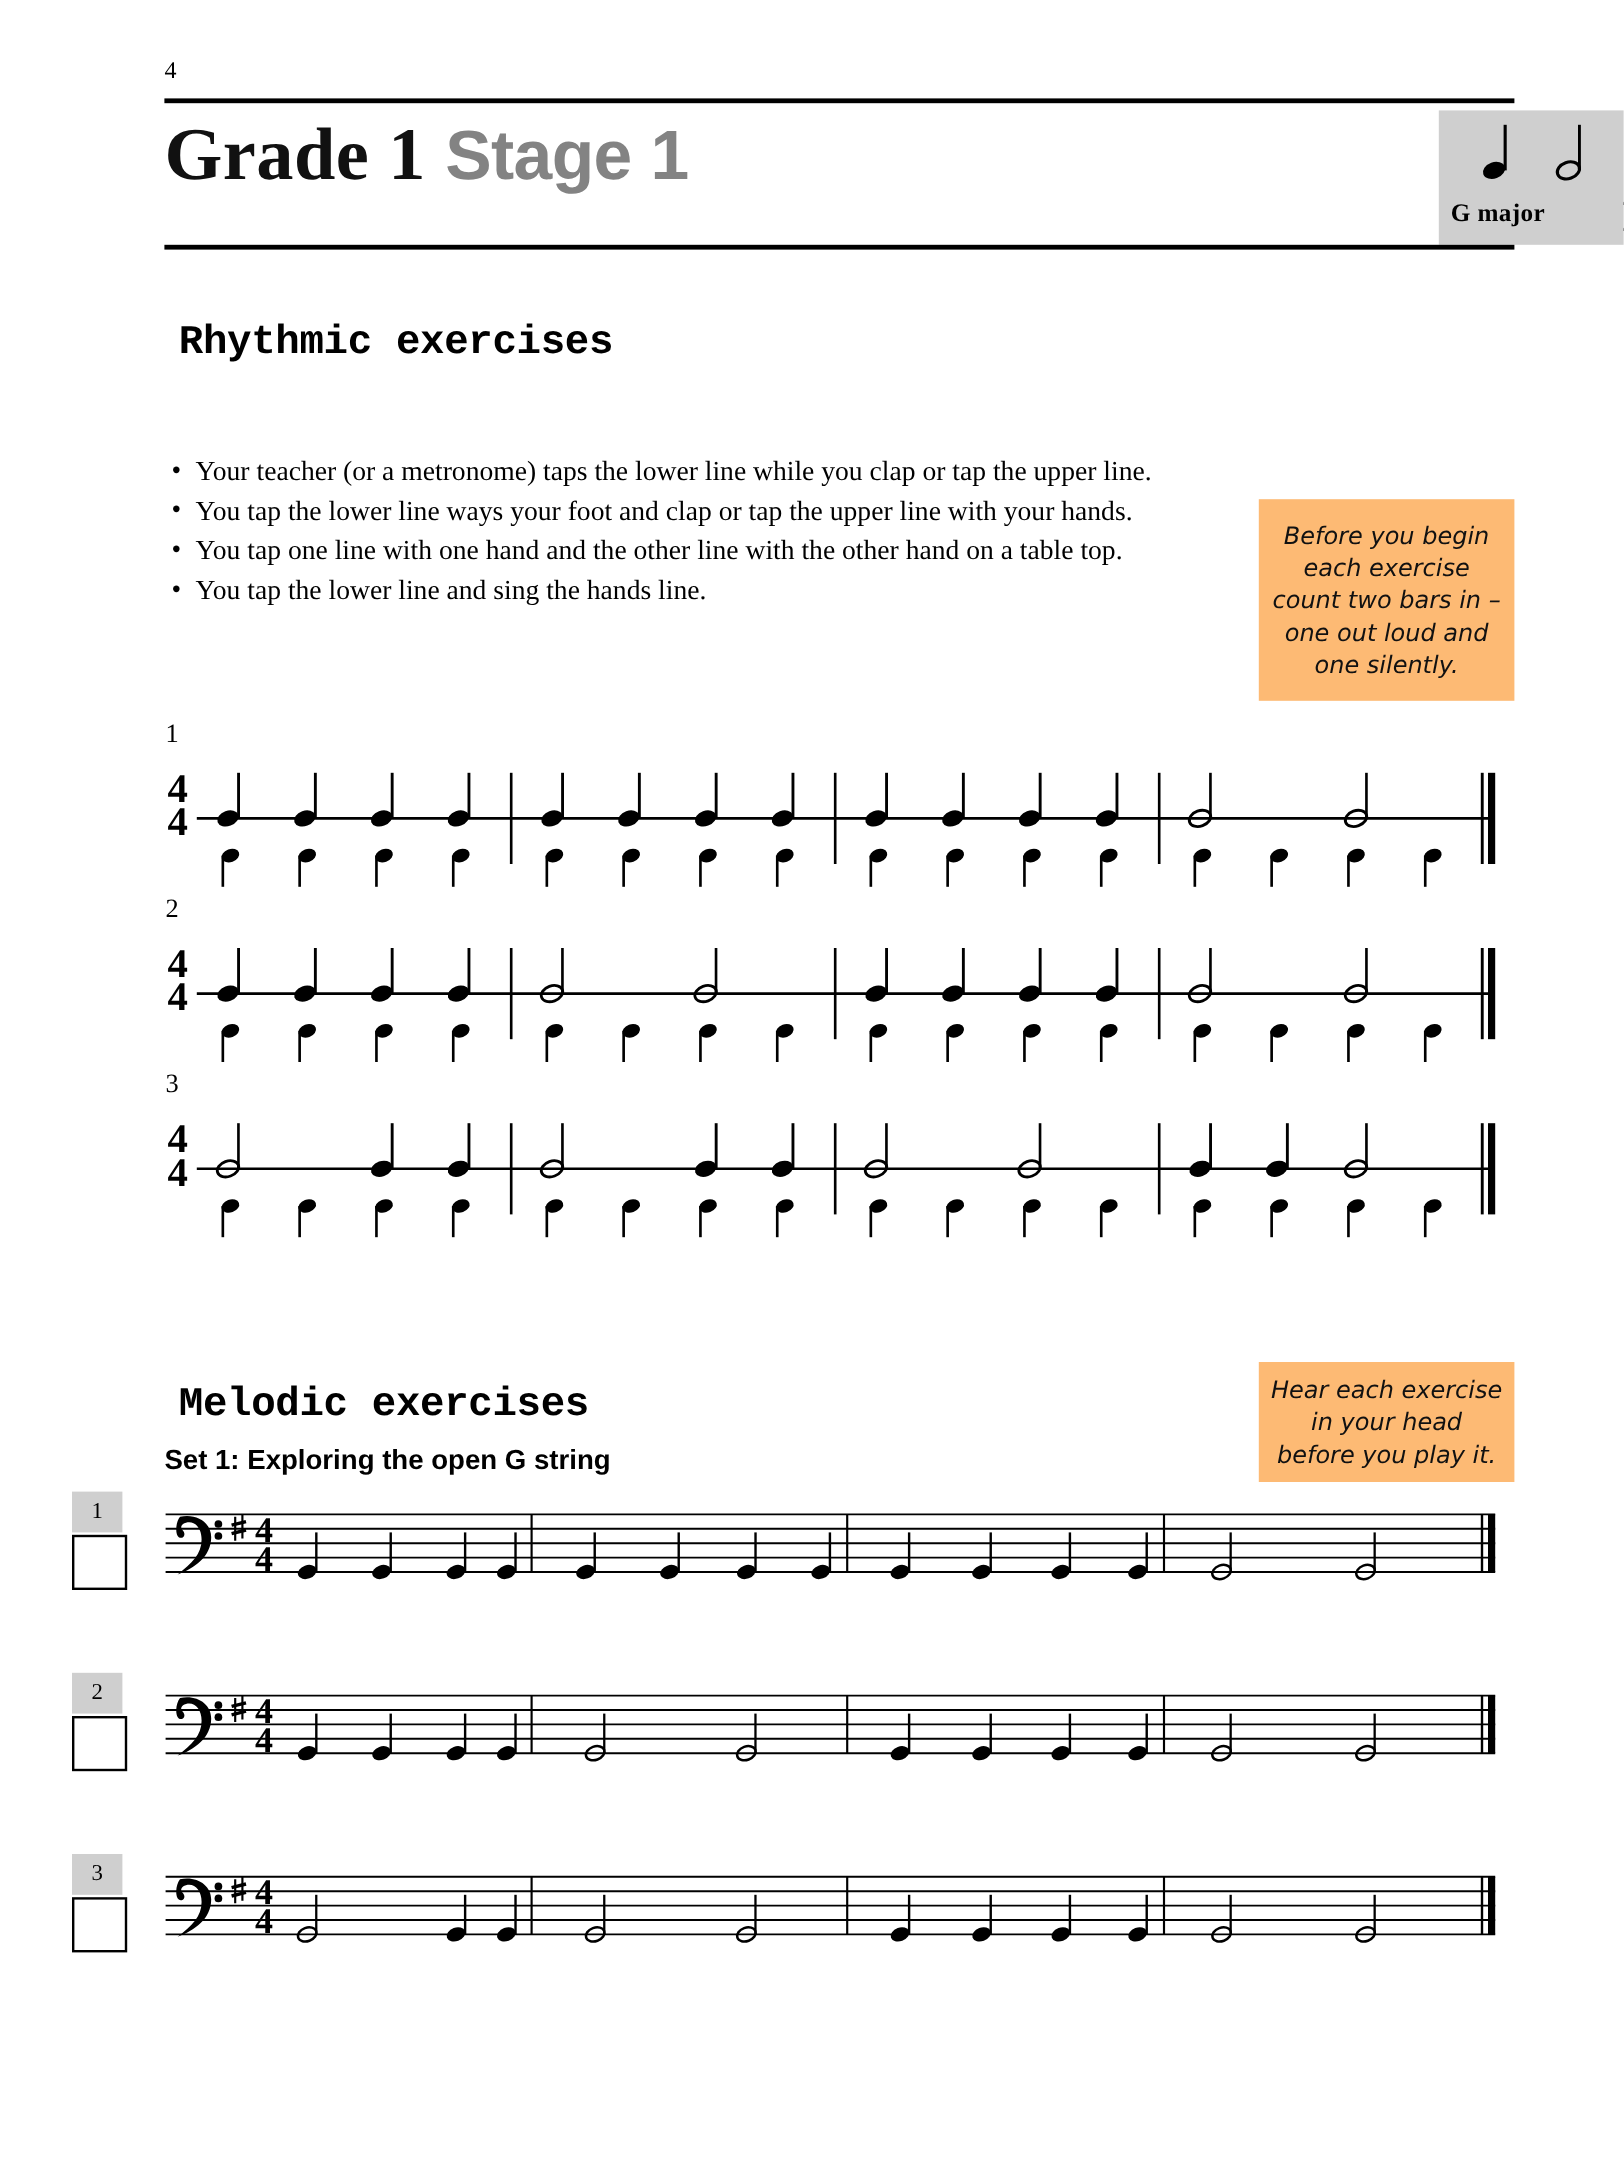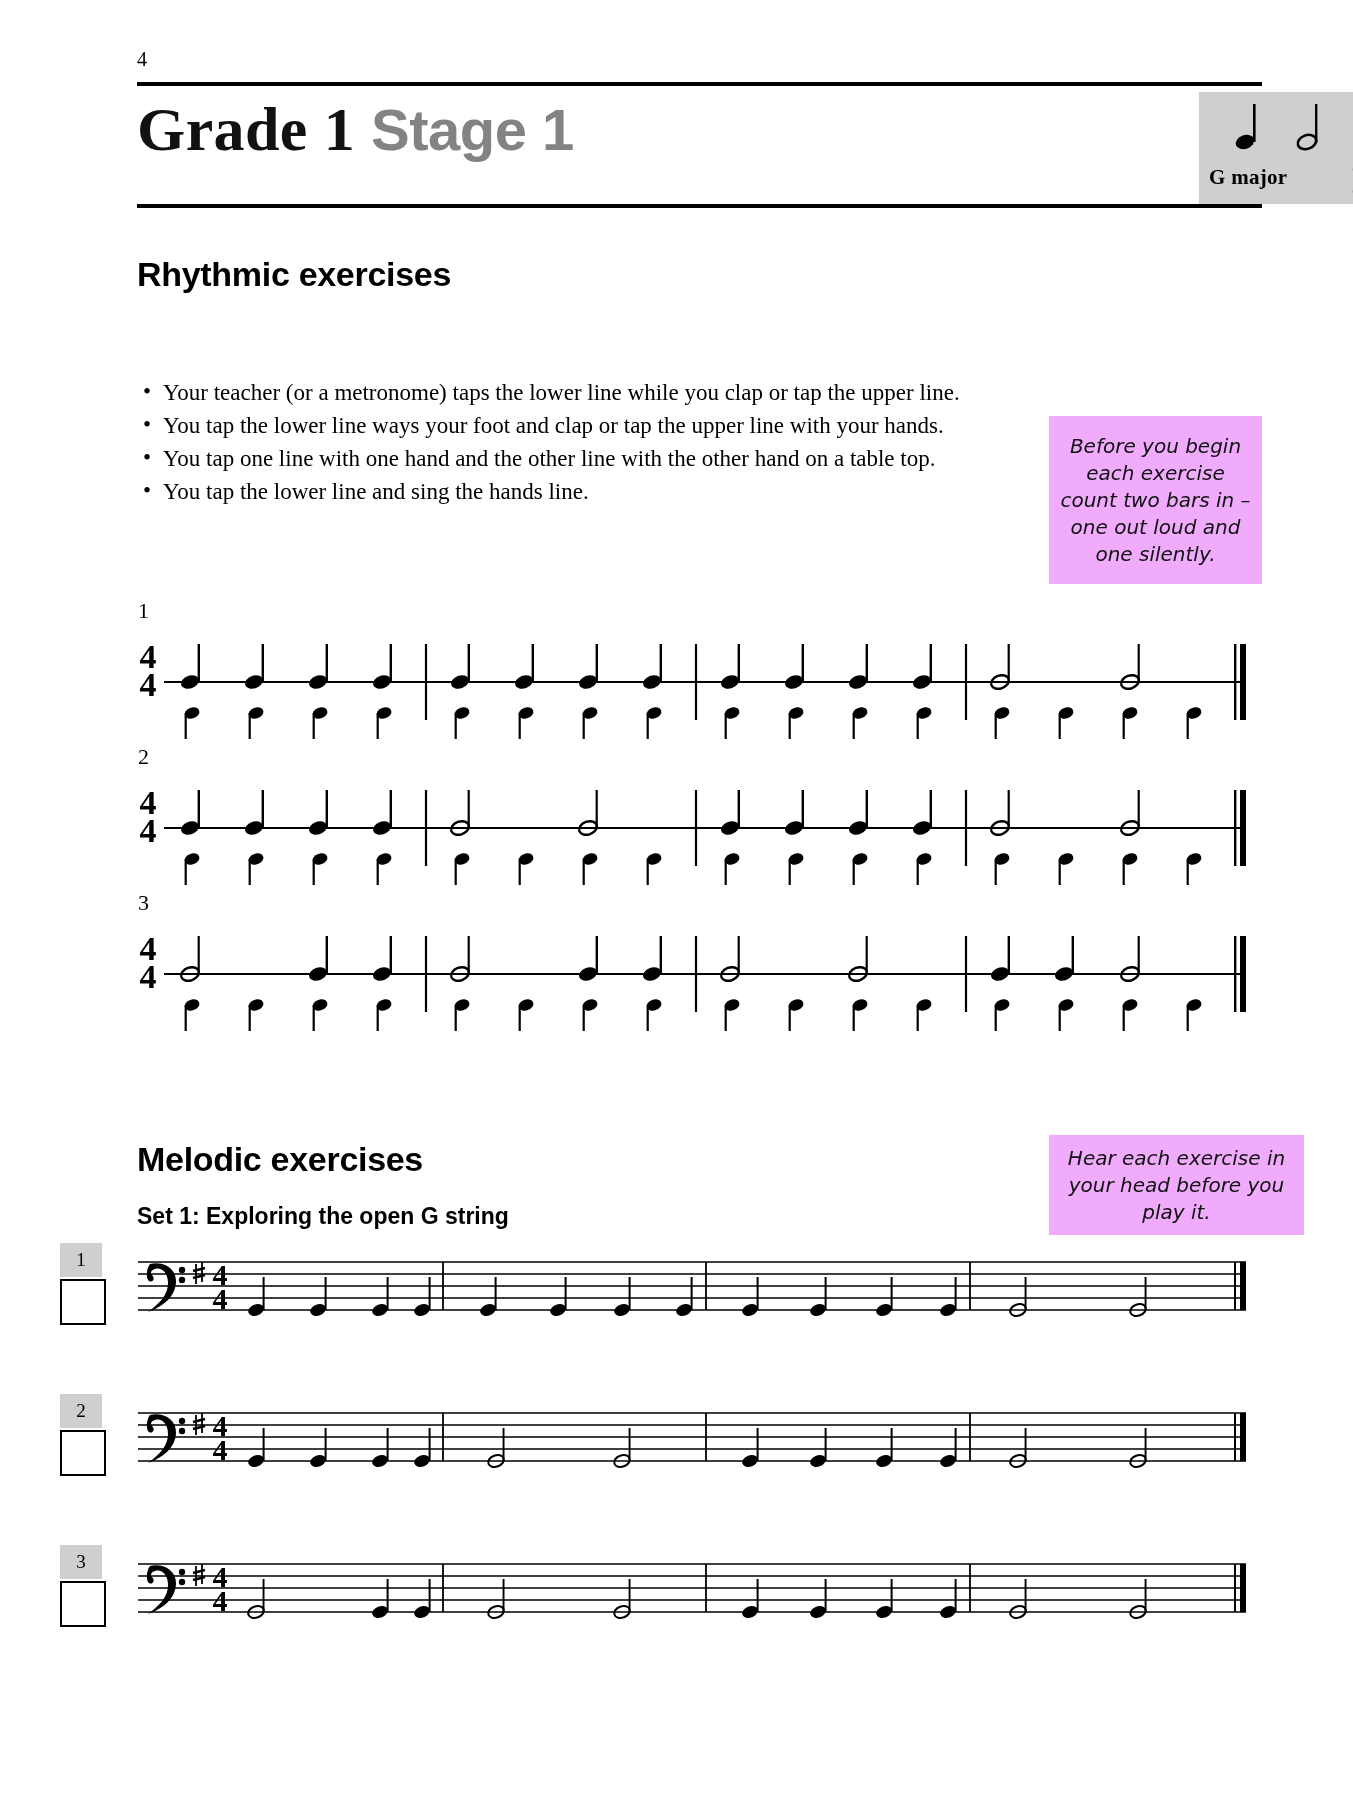--- a/index.html
+++ b/index.html
@@ -25,29 +25,29 @@
                 font-size:58px;letter-spacing:-.5px;}
 
   .keybox{position:absolute;left:1062px;top:0px;width:200px;height:112px;background:#cfcfcf;}
   .keybox .notes{position:absolute;left:0;right:0;top:6px;height:56px;}
   .keybox .kb-label{position:absolute;left:10px;bottom:14px;font-size:21px;font-weight:bold;
                     font-family:"Liberation Serif",serif;letter-spacing:.3px;}
   .keybox .kb-time{position:absolute;right:26px;bottom:6px;width:28px;text-align:center;
                    font-family:"Liberation Serif",serif;font-weight:bold;font-size:26px;line-height:.82;}
 
   
-  h2.sec{position:absolute;left:137px;font-size:34px;margin:0;font-family:Liberation Sans, sans-serif;
+  h2.sec{position:absolute;left:137px;font-size:34px;margin:12px;font-family:Liberation Mono, monospace;
          font-weight:bold;letter-spacing:-.3px;}
   .para{position:absolute;left:137px;width:860px;font-size:23px;line-height:33px;}
   ul.ways{position:absolute;left:137px;width:880px;margin:0;padding:0;list-style:none;
           font-size:23px;line-height:33px;}
   ul.ways li{position:relative;padding-left:26px;margin:0;}
   ul.ways li .bul{position:absolute;left:6px;top:-1px;}
 
-  .notebox{position:absolute;background:#f0abfc;
+  .notebox{position:absolute;background:#fdba74;
            font-family:"DejaVu Sans",sans-serif;font-style:italic;font-size:20px;line-height:27px;
            text-align:center;color:#111;padding:8px 10px;box-sizing:border-box;}
 
   h3.subsec{position:absolute;left:137px;font-size:23px;margin:0;font-family:"Liberation Sans",sans-serif;
             font-weight:bold;}
 
   
   .staffwrap{position:absolute;}
   .exnum{position:absolute;font-size:22px;font-family:"Liberation Serif",serif;}
 
@@ -514,21 +514,21 @@
             <ellipse cx="1064" cy="93" rx="7.6" ry="5.4" fill="#000" transform="rotate(-20 1064 93)"></ellipse>
             <rect x="1056.6" y="93" width="2.2" height="26" fill="#000"></rect>
           </g>
       </g>
     </svg>
   </div>
 
   <h2 class="sec" style="top:1140px">Melodic exercises</h2>
   <h3 class="subsec" style="top:1203px">Set 1: Exploring the open G string</h3>
 
-  <div class="notebox" style="left:1049px;top:1135px;width:255px;height:100px;display:flex;align-items:center;justify-content:center;">Hear each exercise in your head before you play it.</div>
+  <div class="notebox" style="left:1049px;top:1135px;width:213px;height:100px;display:flex;align-items:center;justify-content:center;">Hear each exercise in your head before you play it.</div>
 
   <div class="mel-tab" style="left:60px;top:1243px">1</div>
   <div class="mel-box" style="left:60px;top:1279px"></div>
   <div class="staffwrap" style="left:138px;top:1250px">
     <svg width="1128" height="80" viewBox="0 0 1128 80">
       <g stroke="#000" stroke-width="1.6">
         <line x1="0" y1="12" x2="1108" y2="12"></line>
           <line x1="0" y1="24" x2="1108" y2="24"></line>
         <line x1="0" y1="36" x2="1108" y2="36"></line>
           <line x1="0" y1="48" x2="1108" y2="48"></line>

